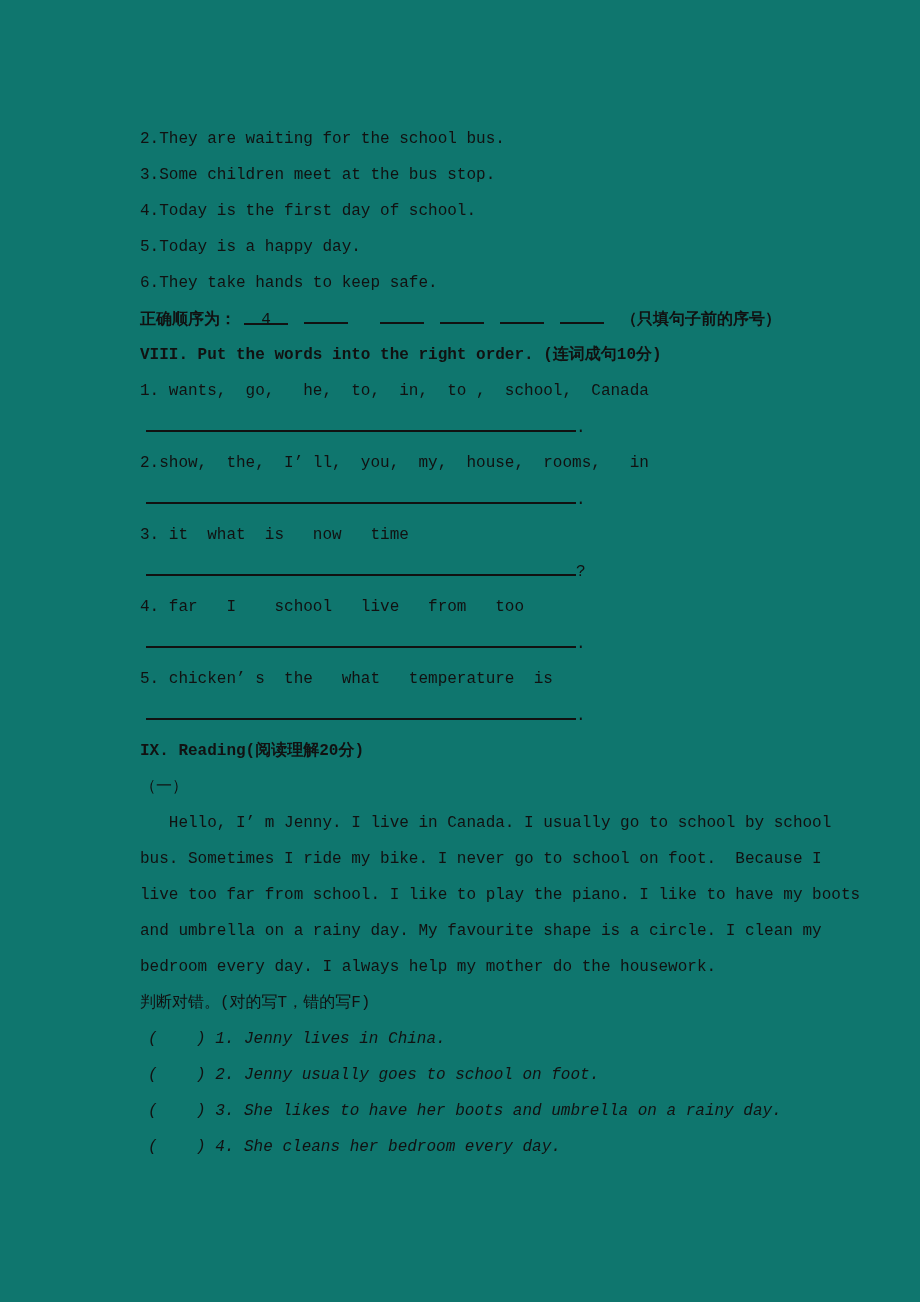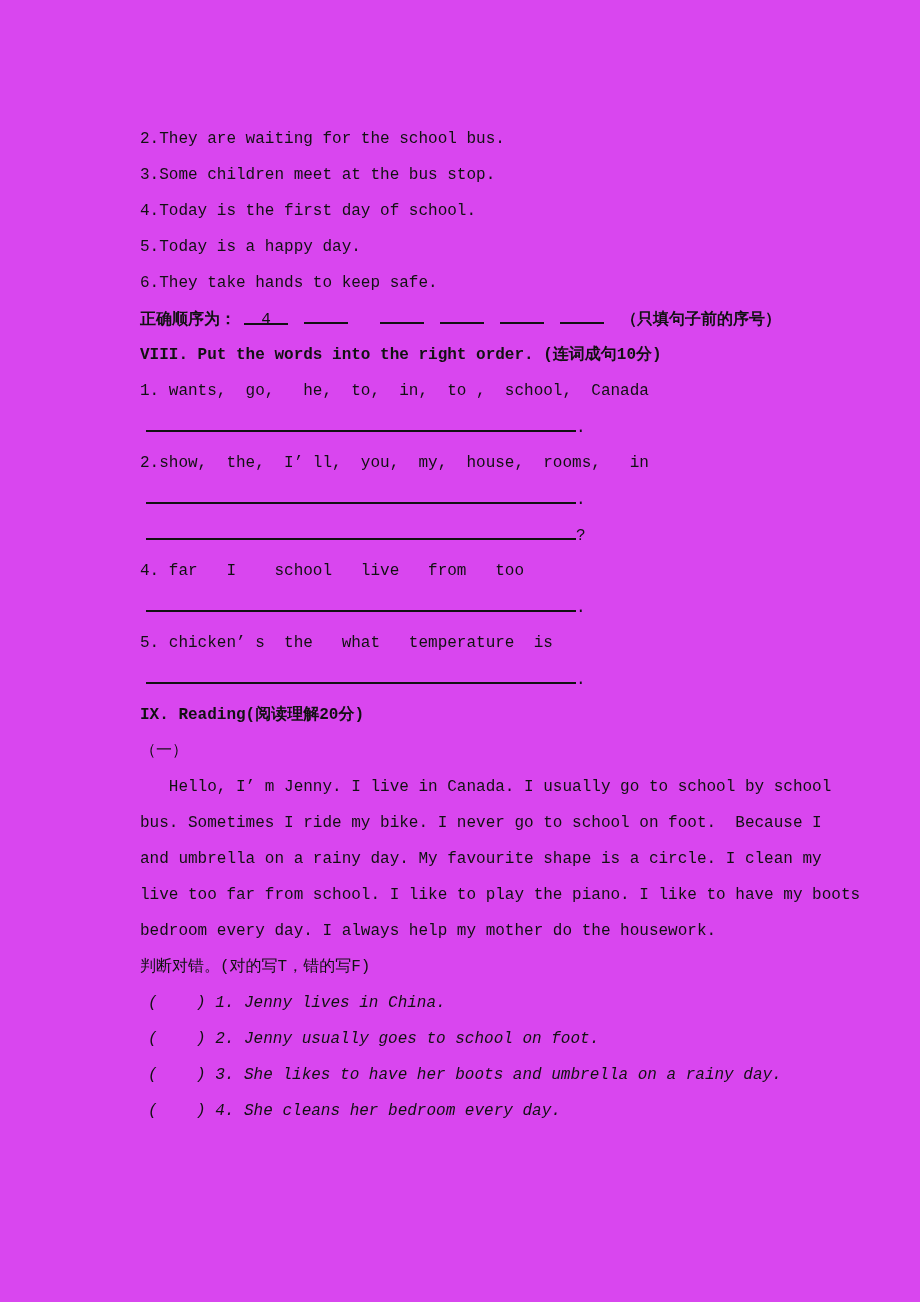--- a/index.html
+++ b/index.html
@@ -4,21 +4,21 @@
 <style>
   html, body {
     margin: 0;
     padding: 0;
     background: #ffffff;
   }
   .page {
     position: relative;
     width: 920px;
     height: 1302px;
-    background: #d946ef;
+    background: #0f766e;
     color: #111;
     font-family: "Liberation Mono", "DejaVu Sans Mono", monospace;
     font-size: 16px;
     overflow: hidden;
   }
   .content {
     padding: 121px 70px 0 140px;
   }
   .line {
     height: 36px;
@@ -66,35 +66,36 @@
     <div class="line composite"><span class="order-label">正确顺序为：</span><span class="blank"><span>4</span></span><span class="blank"></span><span class="blank gap-before"></span><span class="blank"></span><span class="blank"></span><span class="blank"></span><span class="order-note">（只填句子前的序号）</span></div>
 
     <div class="line heading">VIII. Put the words into the right order. (连词成句10分)</div>
 
     <div class="line">1. wants,  go,   he,  to,  in,  to ,  school,  Canada</div>
     <div class="line composite ans-row"><span class="ans-blank"></span><span>.</span></div>
 
     <div class="line">2.show,  the,  I’ ll,  you,  my,  house,  rooms,   in</div>
     <div class="line composite ans-row"><span class="ans-blank"></span><span>.</span></div>
 
+    <div class="line">3. it  what  is   now   time</div>
     <div class="line composite ans-row"><span class="ans-blank"></span><span>?</span></div>
 
     <div class="line">4. far   I    school   live   from   too</div>
     <div class="line composite ans-row"><span class="ans-blank"></span><span>.</span></div>
 
     <div class="line">5. chicken’ s  the   what   temperature  is</div>
     <div class="line composite ans-row"><span class="ans-blank"></span><span>.</span></div>
 
     <div class="line heading">IX. Reading(阅读理解20分)</div>
     <div class="line">（一）</div>
 
     <div class="line">   Hello, I’ m Jenny. I live in Canada. I usually go to school by school</div>
     <div class="line">bus. Sometimes I ride my bike. I never go to school on foot.  Because I</div>
+    <div class="line">live too far from school. I like to play the piano. I like to have my boots</div>
     <div class="line">and umbrella on a rainy day. My favourite shape is a circle. I clean my</div>
-    <div class="line">live too far from school. I like to play the piano. I like to have my boots</div>
     <div class="line">bedroom every day. I always help my mother do the housework.</div>
 
     <div class="line">判断对错。(对的写T，错的写F)</div>
 
     <div class="line judge-row">(    ) 1. Jenny lives in China.</div>
     <div class="line judge-row">(    ) 2. Jenny usually goes to school on foot.</div>
     <div class="line judge-row">(    ) 3. She likes to have her boots and umbrella on a rainy day.</div>
     <div class="line judge-row">(    ) 4. She cleans her bedroom every day.</div>
 
   </div>

